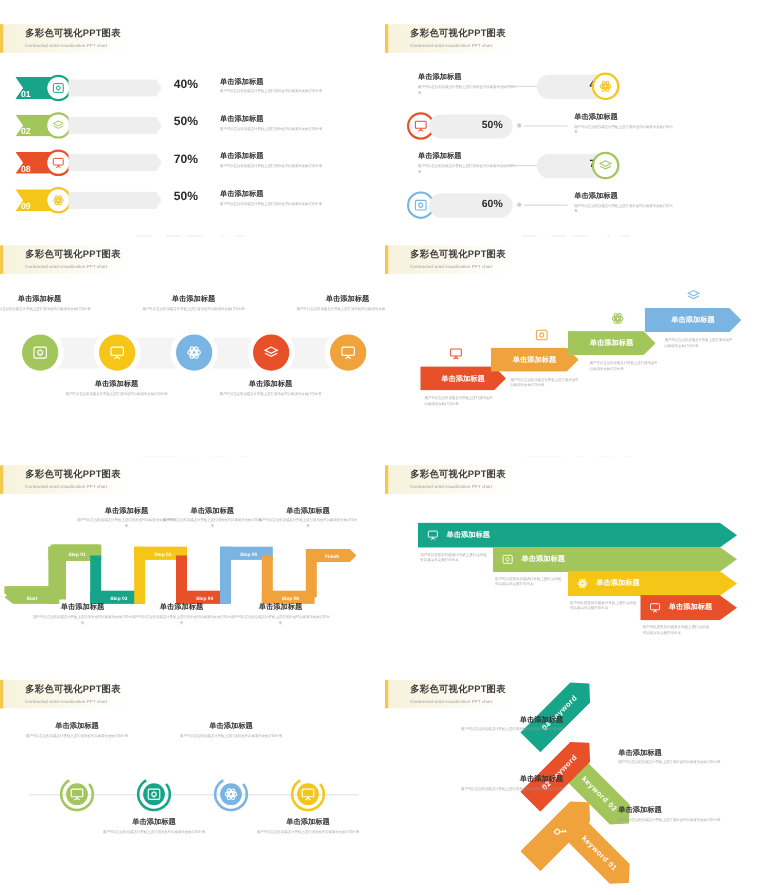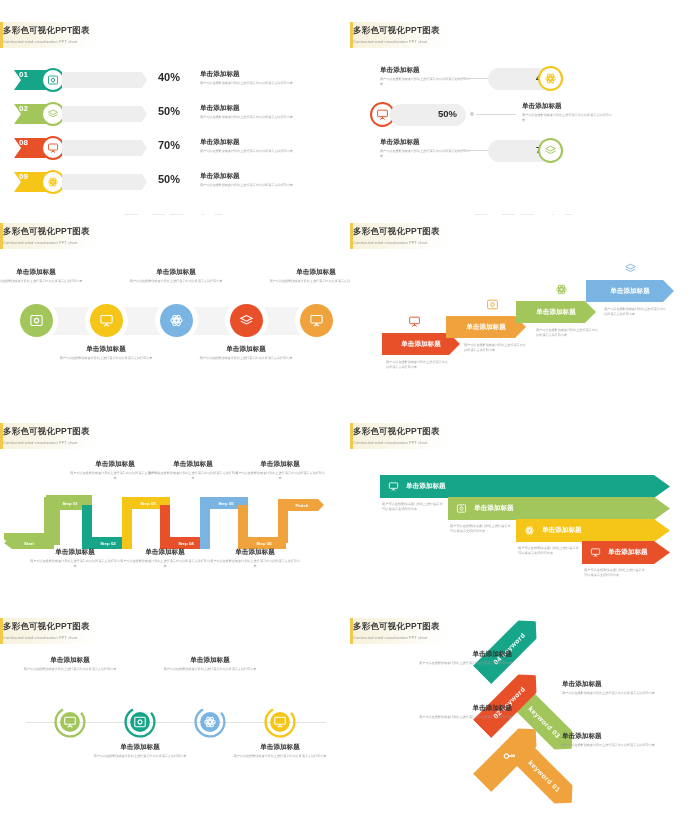--- a/index.html
+++ b/index.html
@@ -23,38 +23,38 @@
 
   
   .panel { position:absolute; width:350px; height:200px; background:#fff;
            overflow:hidden; z-index:10; }
   .p1{left:0;top:14px}    .p2{left:350px;top:14px}
   .p3{left:0;top:215px}   .p4{left:350px;top:215px}
   .p5{left:0;top:415px}   .p6{left:350px;top:415px}
   .p7{left:0;top:610px;height:204px}  .p8{left:350px;top:610px;height:204px}
 
   
-  .hdr { position:absolute; left:0; top:8px; padding:3px 8px 4px 0;
+  .hdr { position:absolute; left:0; top:8px; padding:3px 8px 4px 20px;
          background:linear-gradient(90deg,#f7f2dc 0%,rgba(247,242,220,0) 100%);
          border-left:3px solid #f2c94c; }
   .hdr .t1 { font-size:8.5px; font-weight:700; color:#3d3d3d; letter-spacing:.2px; }
   .hdr .t2 { font-size:4px; color:#9a9a9a; margin-top:1.5px; letter-spacing:.1px; }
 
   
   .blk-t { font-size:6.6px; font-weight:700; color:#333; white-space:nowrap; }
   .blk-d { font-size:3.1px; color:#9a9a9a; line-height:1.55; margin-top:2px; }
 
   
   .ico { display:flex; align-items:center; justify-content:center; }
   .ico svg { display:block; }
 
   
   .p1 .row { position:absolute; left:14px; height:22px; }
   .chev { position:absolute; left:0; top:0; width:34px; height:20px;
-          display:flex; align-items:flex-start; justify-content:flex-start;
+          display:flex; align-items:flex-end; justify-content:flex-start;
           padding-left:5px; color:#fff; font-size:8px; font-weight:700;
           clip-path:polygon(0 0,100% 0,100% 100%,0 100%,7px 50%); }
   .ring { position:absolute; left:27px; top:-2px; width:24px; height:24px;
           border-radius:50%; border:2.4px solid; background:#fff;
           display:flex; align-items:center; justify-content:center; }
   .bar { position:absolute; left:48px; top:2px; width:85px; height:16px;
          background:#eeeeee; clip-path:polygon(0 0,94% 0,100% 50%,94% 100%,0 100%); }
   .pct { position:absolute; left:144px; top:1px; font-size:11px; font-weight:700; color:#2b2b2b; }
   .p1 .txt { position:absolute; left:186px; top:0px; width:150px; }
 
@@ -290,20 +290,40 @@
       <div class="ring2" style="left:188px;top:0px;border-color:#a3c65c;">
         <span class="ico">
           <svg width="13" height="13" viewBox="0 0 24 24" fill="none" stroke="#a3c65c" stroke-width="1.8">
             <path d="M12 4 3 8.5l9 4.5 9-4.5z"></path>
               <path d="M3 13l9 4.5 9-4.5"></path>
             </svg>
           </span>
         </div>
     </div>
 
+    <div class="r2" style="left:0;top:160px;width:350px;">
+      <div class="ring2" style="left:20px;top:0px;border-color:#79b4e3;">
+        <span class="ico">
+          <svg width="13" height="13" viewBox="0 0 24 24" fill="none" stroke="#79b4e3" stroke-width="1.8">
+            <rect x="3" y="4" width="18" height="16" rx="2"></rect>
+              <circle cx="12" cy="12" r="3.4"></circle>
+              <path d="M12 8.6v-1M12 16.4v1"></path>
+            </svg>
+          </span>
+        </div>
+      <div class="pill" style="left:40px;top:2px;">
+        <span class="v">60%</span>
+        </div>
+      <div class="dot" style="left:120px;top:10px;"></div>
+      <div class="lead" style="left:126px;top:12px;width:40px;"></div>
+      <div style="position:absolute;left:172px;top:0;width:92px;">
+        <div class="blk-t">单击添加标题</div>
+        <div class="blk-d">用户可以在投影仪或者计算机上进行演示也可以将演示文稿打印出来</div>
+        </div>
+    </div>
   </div>
 
   <div class="panel p3">
     <div class="hdr">
       <div class="t1">多彩色可视化PPT图表</div>
       <div class="t2">Contracted wind visualization PPT chart</div>
     </div>
     <div class="track">
         <div class="wave"></div>
       </div>

